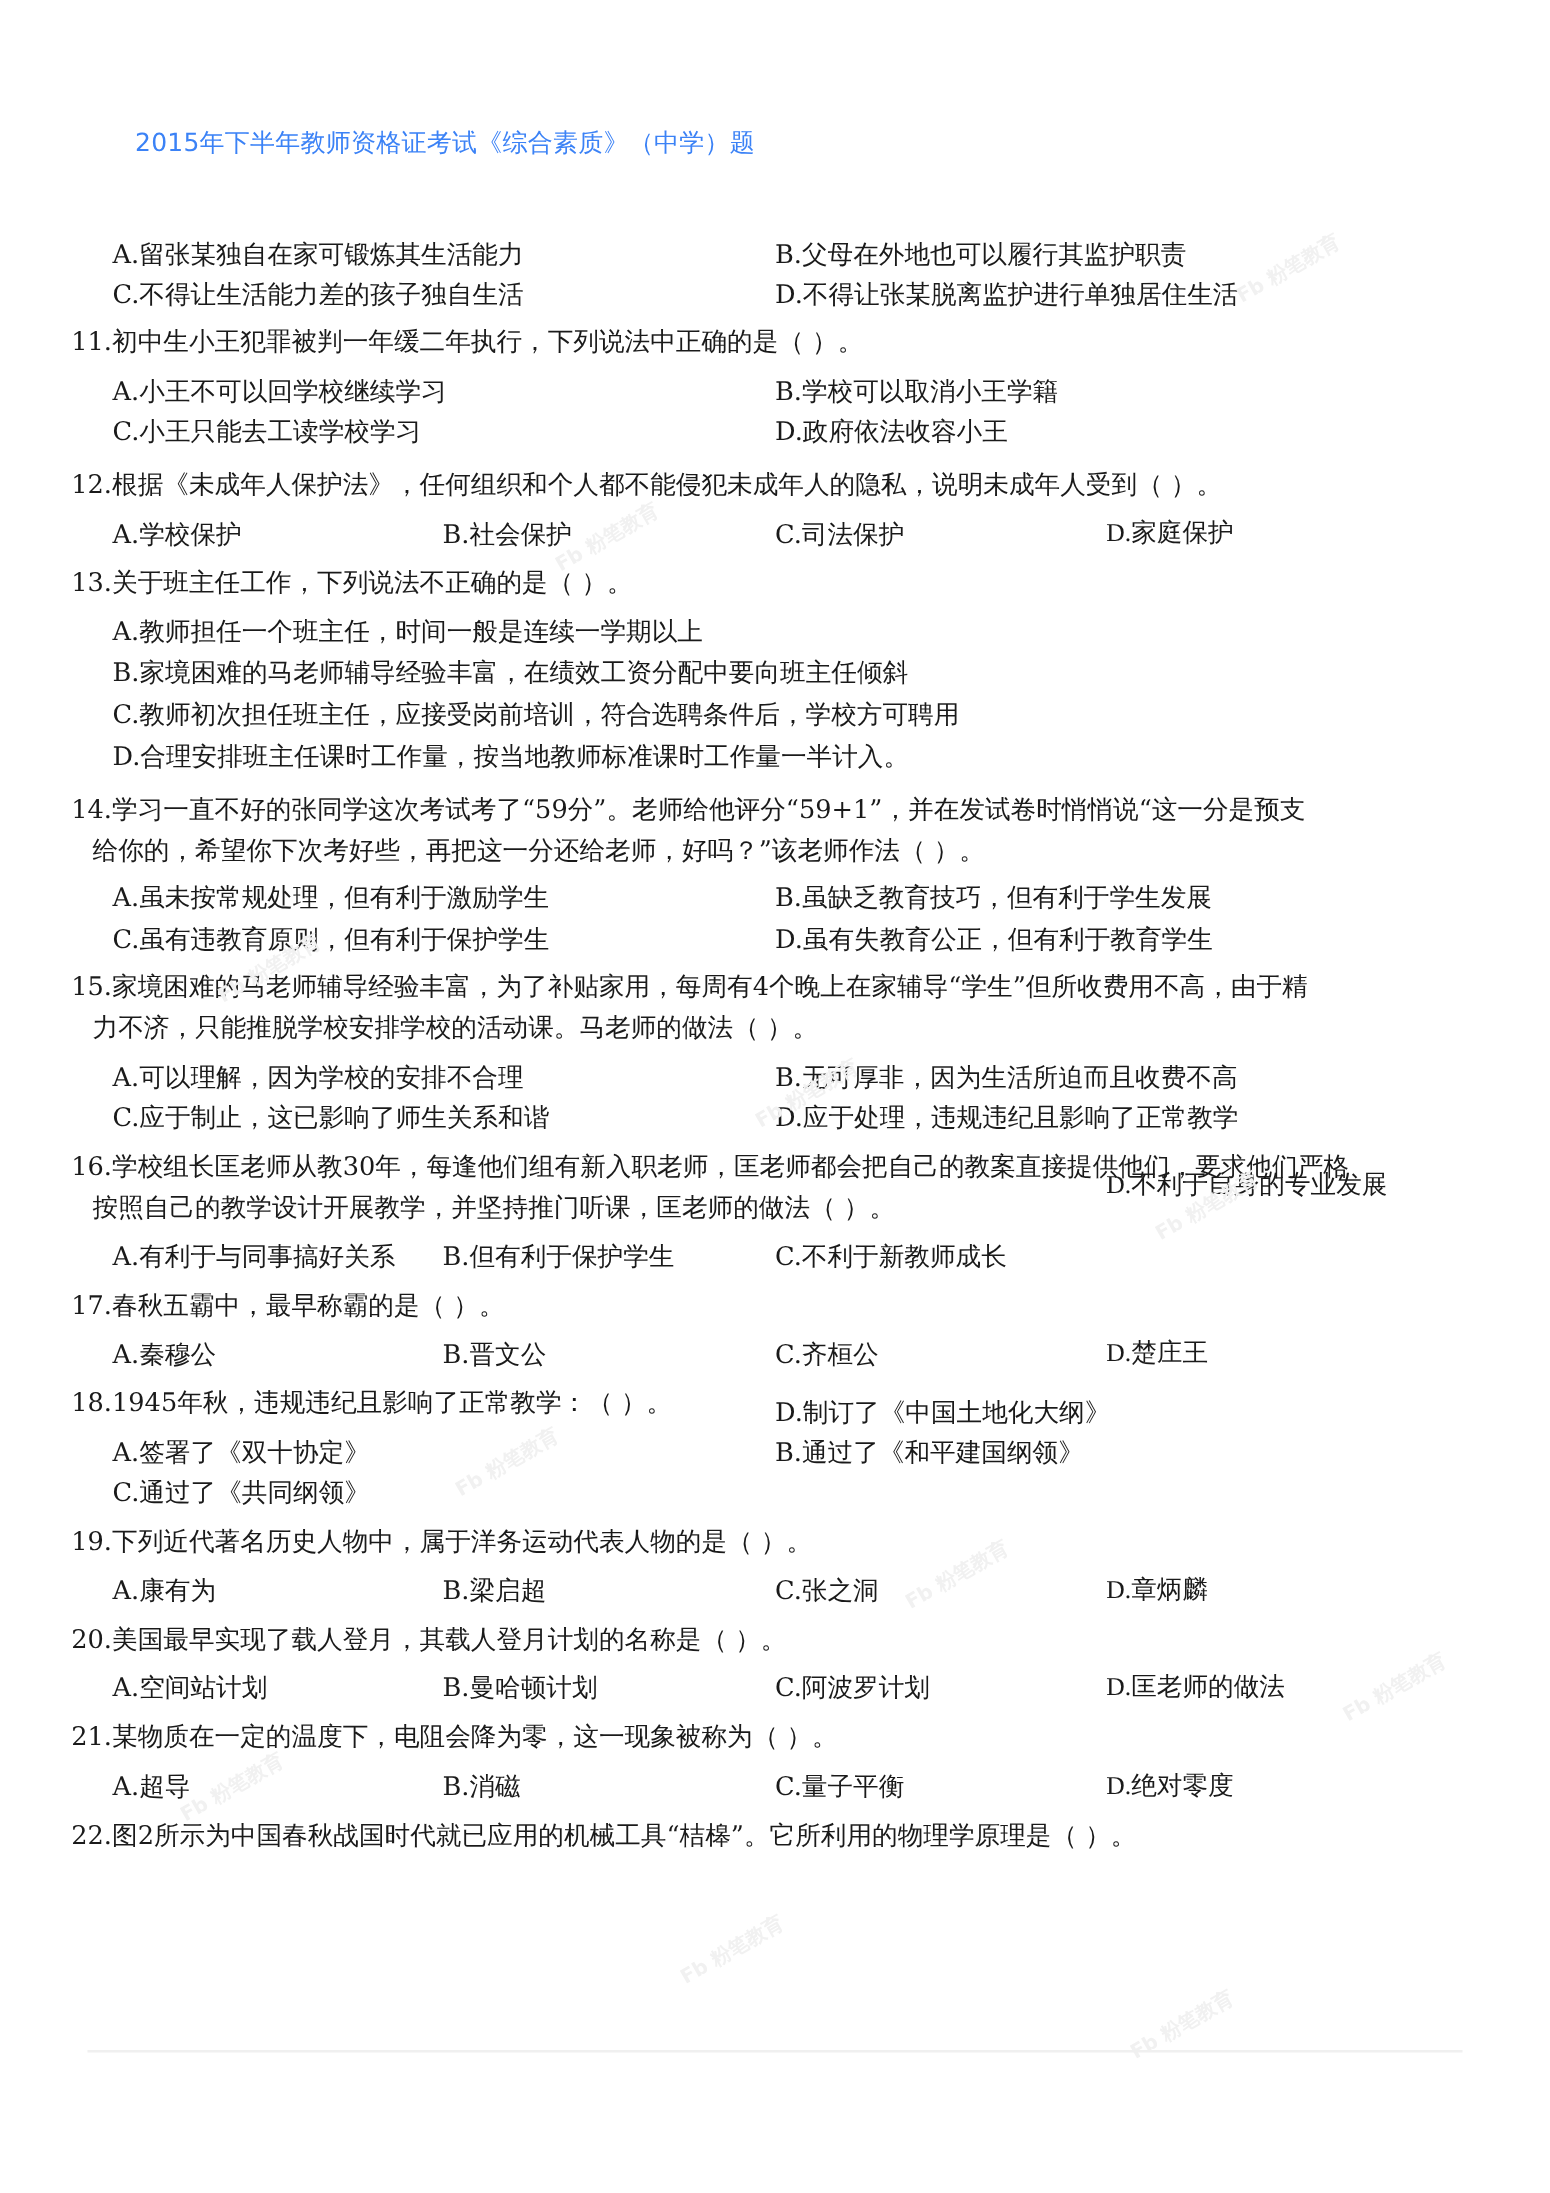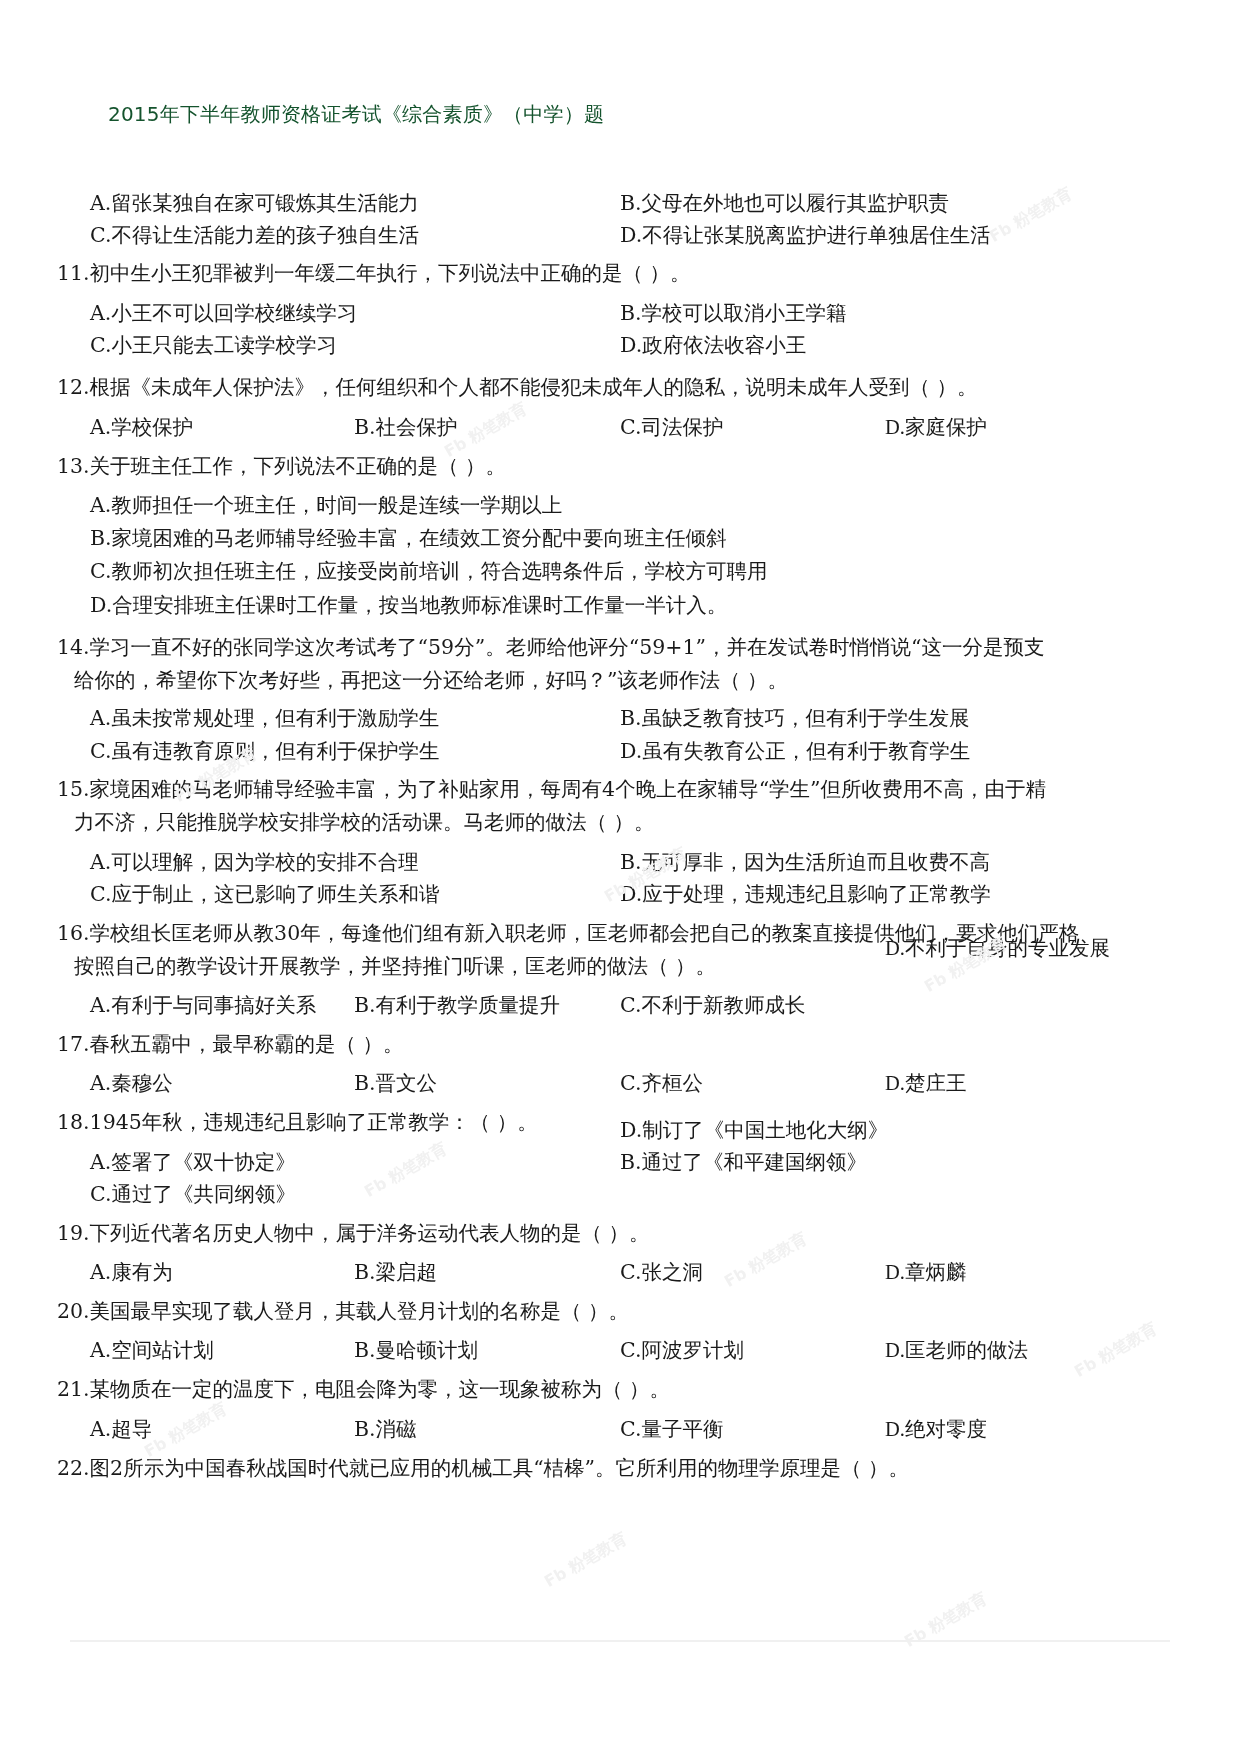--- a/index.html
+++ b/index.html
@@ -4,21 +4,21 @@
 <style>
   html, body { margin: 0; padding: 0; background: #ffffff; }
   body {
     width: 1240px; height: 1754px; position: relative; overflow: hidden;
     font-family: "DejaVu Serif", "Liberation Serif", serif;
     color: #1a1a1a;
   }
   .title {
     position: absolute; left: 108px; top: 101px;
     font-family: "DejaVu Sans", "Liberation Sans", sans-serif;
-    font-size: 20px; color: #14532d; letter-spacing: 0.2px;
+    font-size: 20px; color: #3b82f6; letter-spacing: 0.2px;
     white-space: nowrap;
   }
   .line {
     position: absolute; font-size: 20.5px; white-space: nowrap; line-height: 24px;
   }
   .qnum { left: 57px; }
   .qcont { left: 74px; text-align: center; }
   .col1 { left: 90px; }
   .col2 { left: 354px; }
   .col3 { left: 620px; }
@@ -86,21 +86,21 @@
     <div class="line col1" style="top:850px">A.可以理解，因为学校的安排不合理</div>
     <div class="line col3" style="top:850px">B.无可厚非，因为生活所迫而且收费不高</div>
     <div class="line col1" style="top:882px">C.应于制止，这已影响了师生关系和谐</div>
     <div class="line col3" style="top:882px">D.应于处理，违规违纪且影响了正常教学</div>
   </div>
 
   <div>
     <div class="line qnum" style="top:921px">16.学校组长匡老师从教30年，每逢他们组有新入职老师，匡老师都会把自己的教案直接提供他们，要求他们严格</div>
     <div class="line qcont" style="top:954px">按照自己的教学设计开展教学，并坚持推门听课，匡老师的做法（ ）。</div>
     <div class="line col1" style="top:993px">A.有利于与同事搞好关系</div>
-    <div class="line col2" style="top:993px">B.有利于教学质量提升</div>
+    <div class="line col2" style="top:993px">B.但有利于保护学生</div>
     <div class="line col3" style="top:993px">C.不利于新教师成长</div>
     <div class="line col4" style="top:936px">D.不利于自身的专业发展</div>
   </div>
 
   <div>
     <div class="line qnum" style="top:1032px">17.春秋五霸中，最早称霸的是（ ）。</div>
     <div class="line col1" style="top:1071px">A.秦穆公</div>
     <div class="line col2" style="top:1071px">B.晋文公</div>
     <div class="line col3" style="top:1071px">C.齐桓公</div>
     <div class="line col4" style="top:1071px">D.楚庄王</div>

